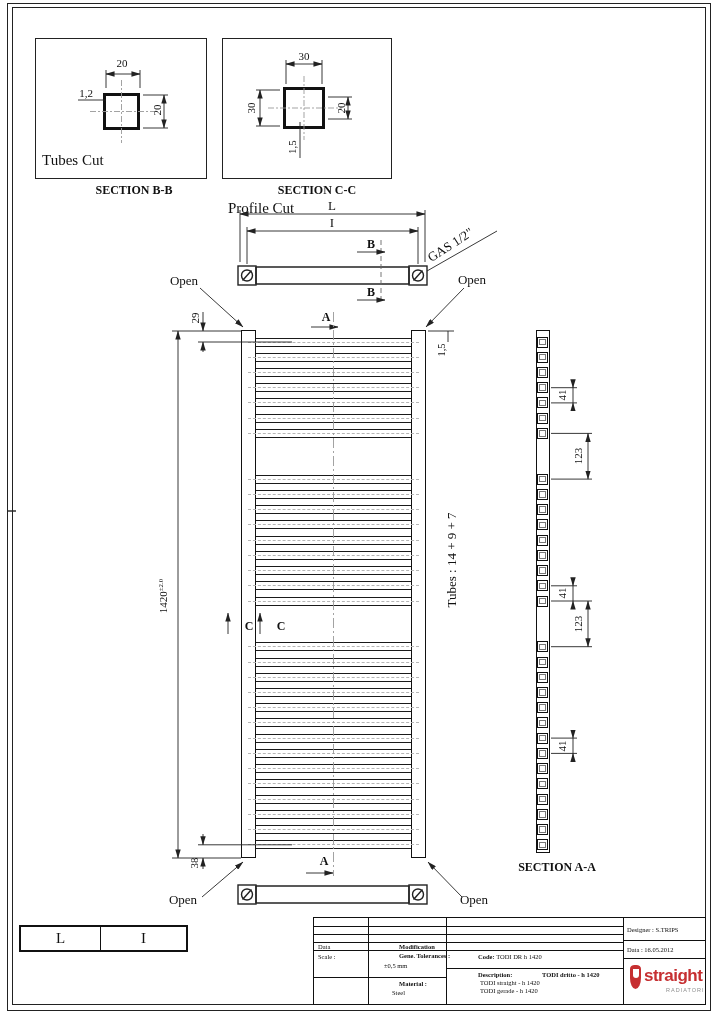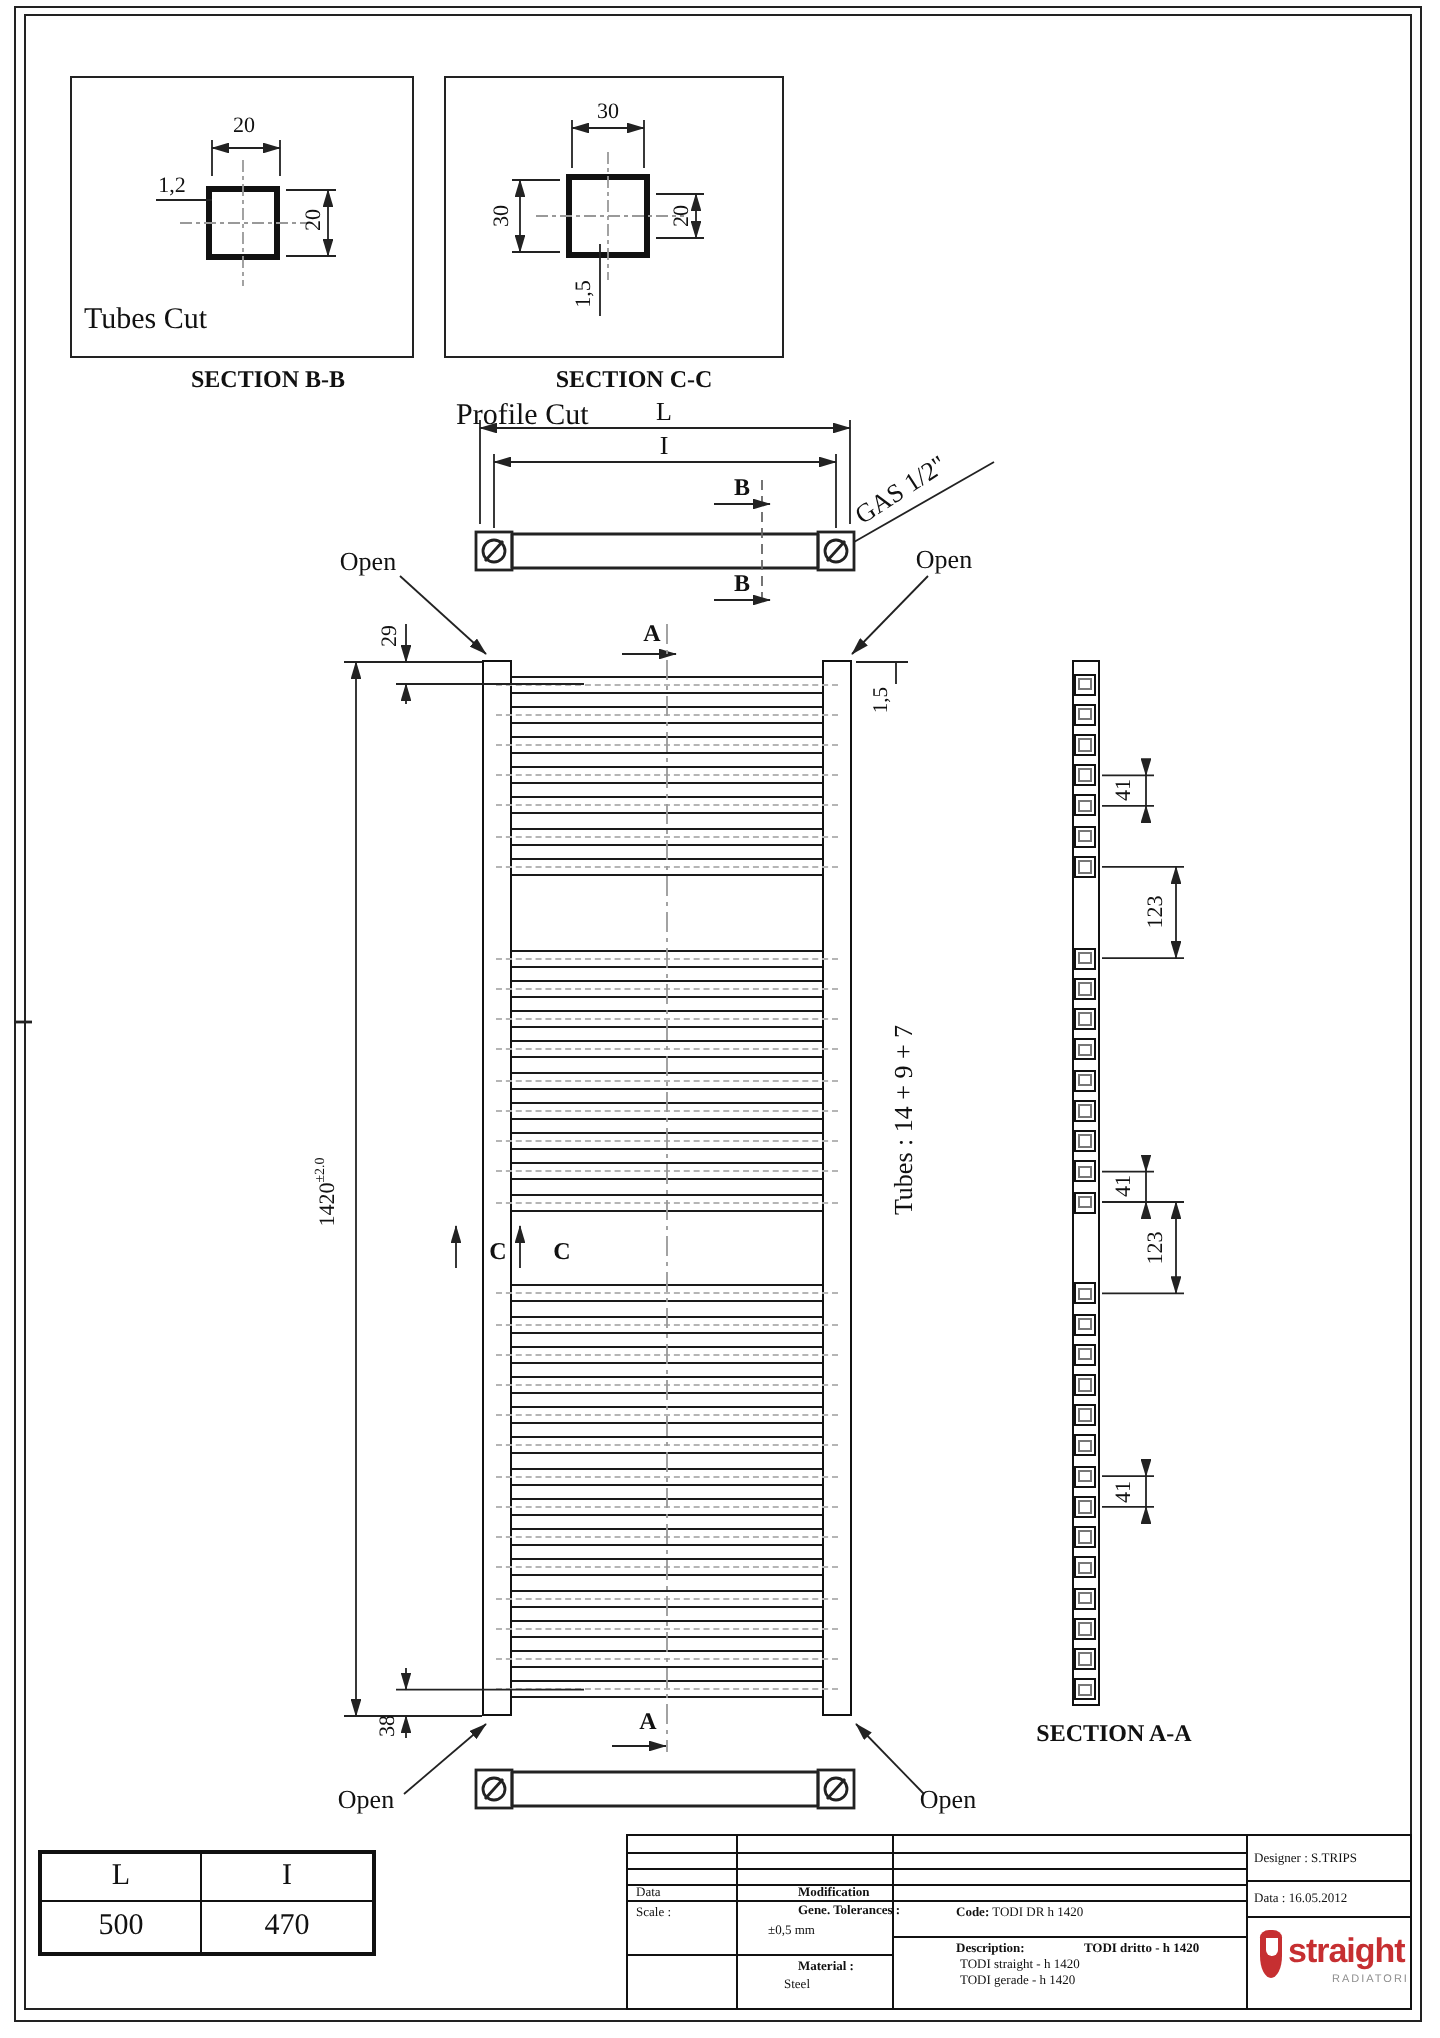--- a/index.html
+++ b/index.html
@@ -387,24 +387,20 @@
   <div class="lbl v f11" style="left:562px;top:593px;">41</div>
   <div class="lbl v f11" style="left:578px;top:624px;">123</div>
   <div class="lbl v f11" style="left:562px;top:746px;">41</div>
 
   <table id="ltable">
     <tbody>
         <tr>
       <td class="hc c1">L</td>
       <td class="hc c2">I</td>
     </tr>
-    <tr>
-      <td class="rc">500</td>
-      <td class="rc">470</td>
-    </tr>
   </tbody>
     </table>
 
   <div id="tb">
     <div class="vl" style="left:54px;top:0;height:86px;"></div>
     <div class="vl" style="left:132px;top:0;height:86px;"></div>
     <div class="vl" style="left:309px;top:0;height:86px;"></div>
     <div class="hl" style="left:0;top:8px;width:309px;"></div>
     <div class="hl" style="left:0;top:16px;width:309px;"></div>
     <div class="hl" style="left:0;top:24px;width:309px;"></div>

